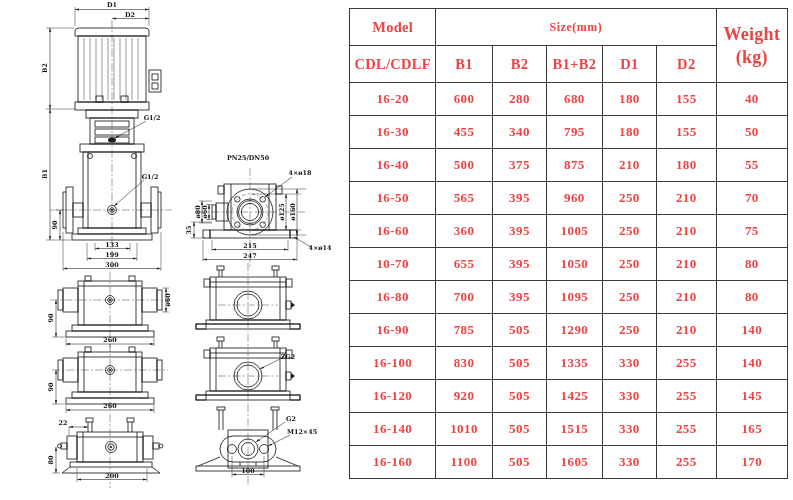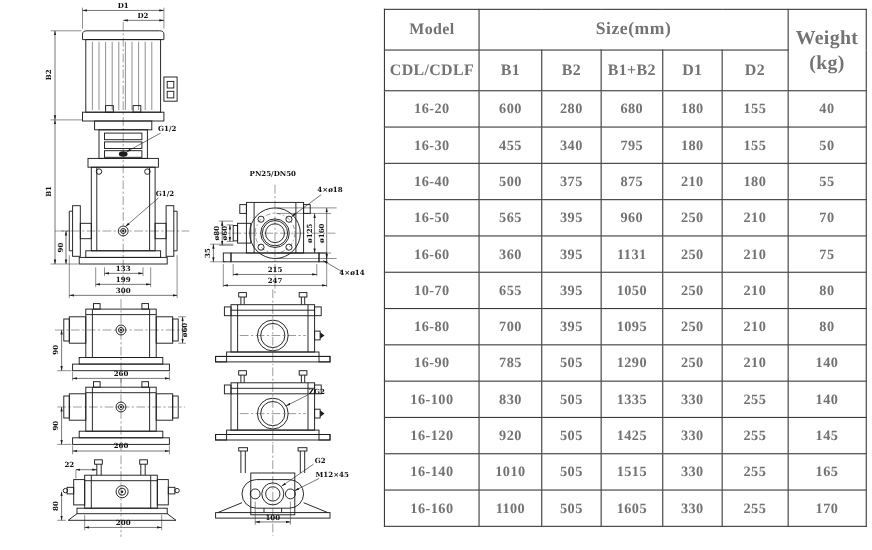--- a/index.html
+++ b/index.html
@@ -1,27 +1,27 @@
 <!DOCTYPE html>
 <html><head>
 <meta charset="utf-8">
 <style>
   html,body{margin:0;padding:0;background:#ffffff;}
   body{width:793px;height:500px;overflow:hidden;font-family:"Liberation Serif",serif;}
   .page{display:flex;width:793px;height:357px;background:#fff;}
   .drawing-pane{width:346px;height:500px;flex:none;}
   .drawing-pane svg{display:block;}
   .table-pane{flex:1;padding:8px 5px 10px 3px;box-sizing:border-box;}
-  table.dim{width:100%;height:100%;border-collapse:collapse;table-layout:fixed;color:#737373;}
+  table.dim{width:100%;height:100%;border-collapse:collapse;table-layout:fixed;color:#ef4444;}
   table.dim th, table.dim td{
     border:1.4px solid #3a3a3a;text-align:center;vertical-align:middle;
     font-weight:bold;padding:0;overflow:hidden;
   }
   thead tr{height:37px;}
-  thead .grp{font-size:16px;letter-spacing:.5px;}
+  thead .grp{font-size:12px;letter-spacing:.5px;}
   thead th{font-size:14.5px;letter-spacing:.3px;}
   thead .wt{font-size:18px;line-height:1.25;}
   tbody tr{height:33px;}
   tbody td{font-size:13px;letter-spacing:.4px;}
   
   .s{stroke:#1c1c1c;stroke-width:.85;fill:none;}
   .x{stroke:#1c1c1c;stroke-width:.45;fill:none;}
   .dim{stroke:#1c1c1c;stroke-width:.55;fill:none;marker-start:url(#ar);marker-end:url(#ar);}
   .ldr{stroke:#1c1c1c;stroke-width:.55;fill:none;marker-end:url(#ar);}
   .cl{stroke:#1c1c1c;stroke-width:.4;fill:none;stroke-dasharray:8 2.2 2 2.2;}
@@ -370,21 +370,21 @@
     <td>395</td>
     <td>960</td>
     <td>250</td>
     <td>210</td>
     <td>70</td>
   </tr>
           <tr>
     <td>16-60</td>
     <td>360</td>
     <td>395</td>
-    <td>1131</td>
+    <td>1005</td>
     <td>250</td>
     <td>210</td>
     <td>75</td>
   </tr>
           <tr>
     <td>10-70</td>
     <td>655</td>
     <td>395</td>
     <td>1050</td>
     <td>250</td>

